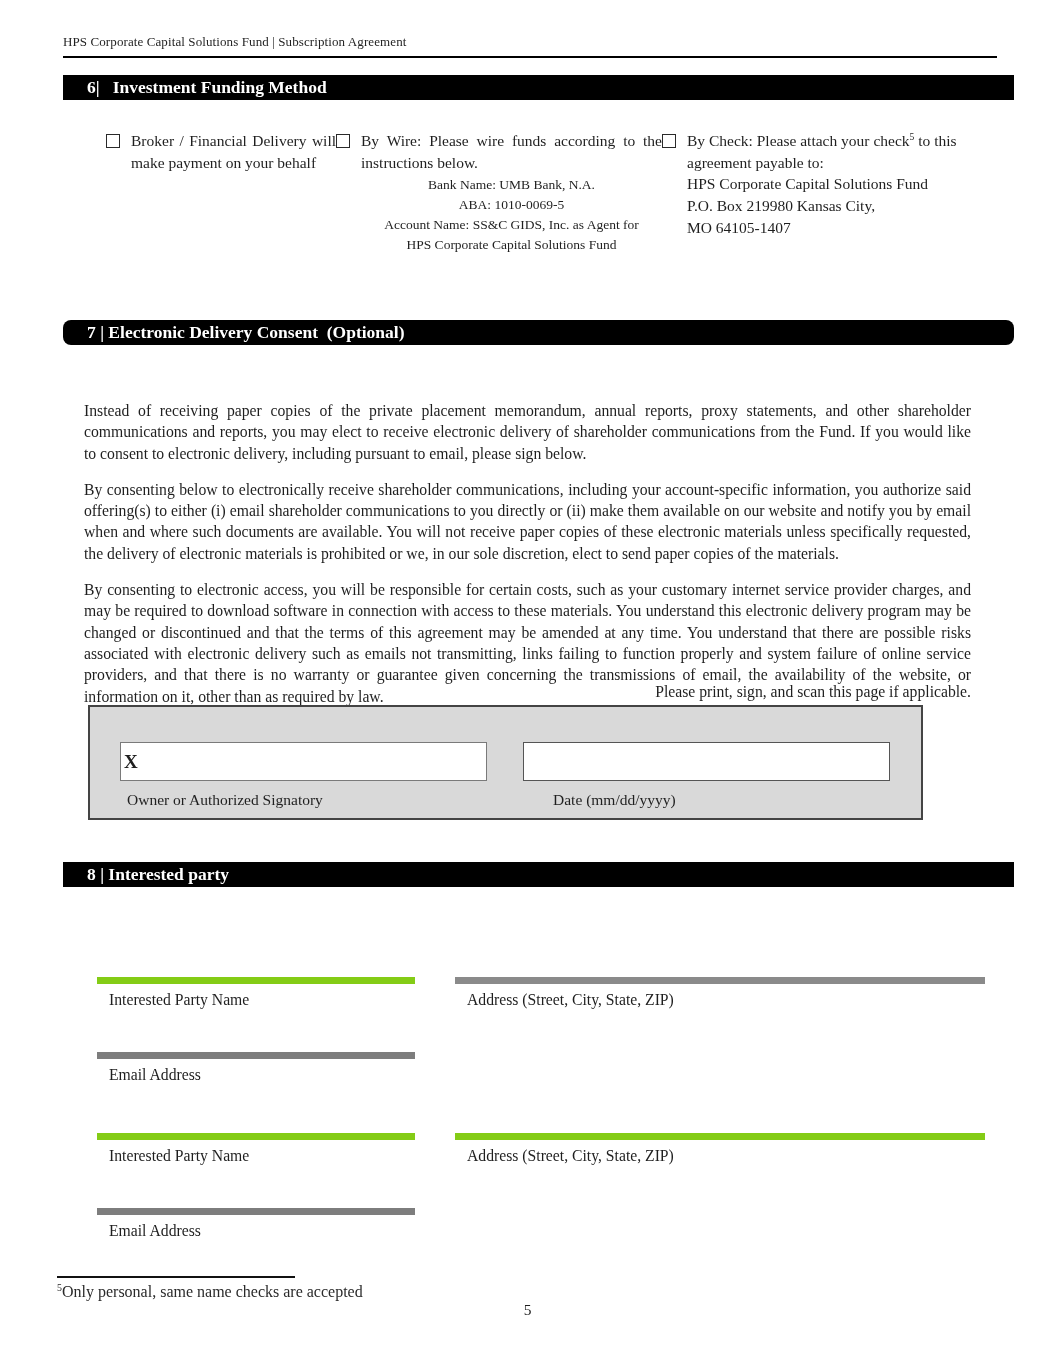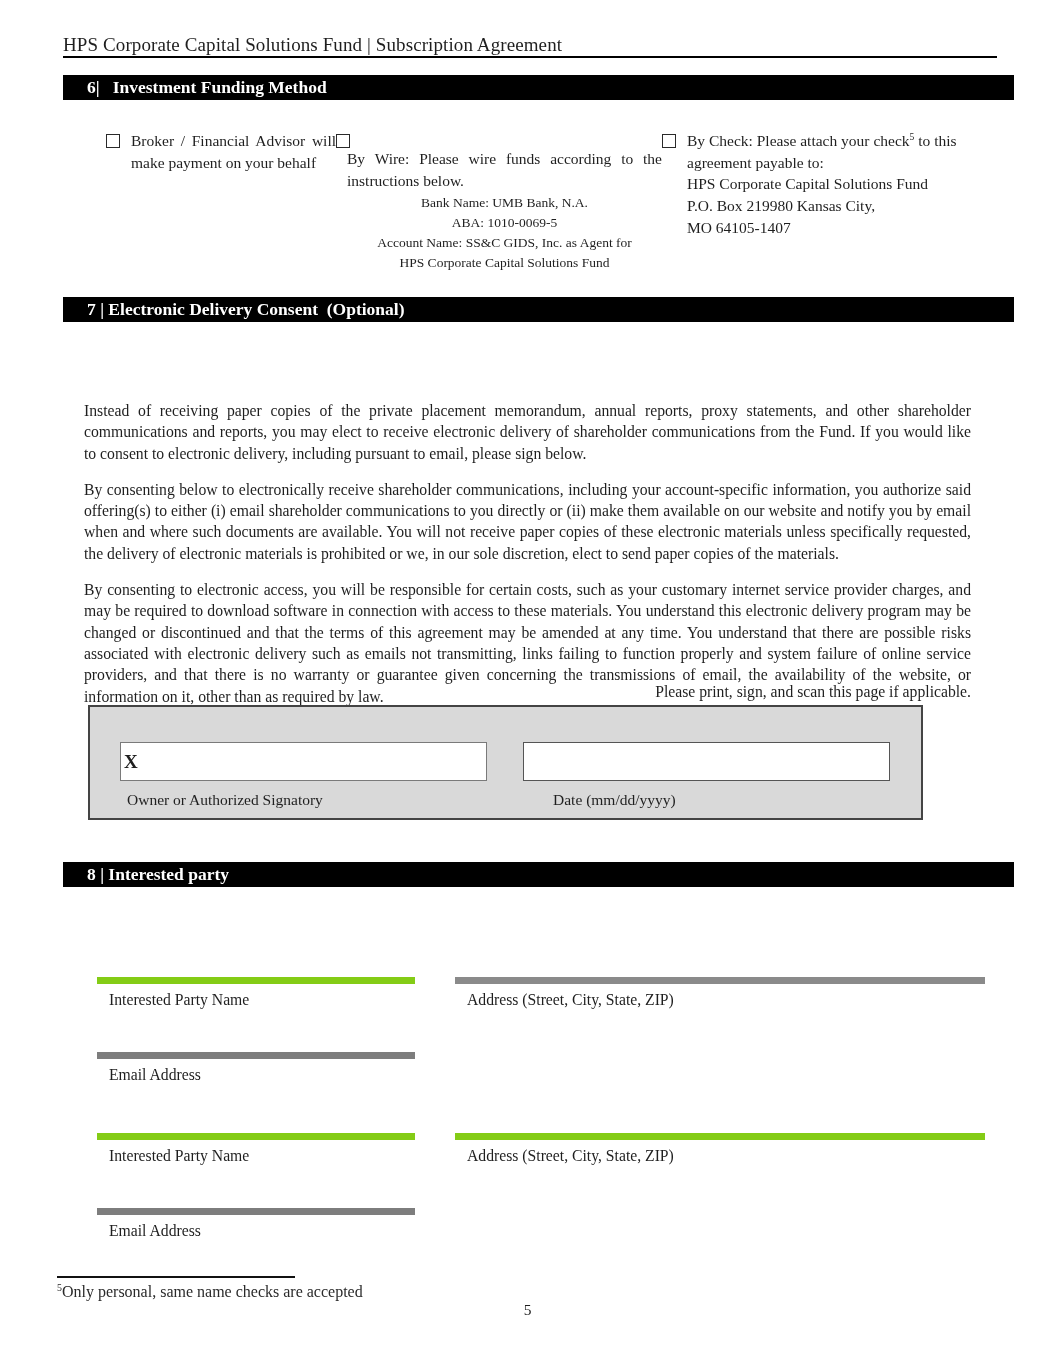--- a/index.html
+++ b/index.html
@@ -9,45 +9,46 @@
     height: 1365px;
     background: #ffffff;
     font-family: "Liberation Serif", serif;
     color: #1f1f1f;
     overflow: hidden;
   }
 
   
   .doc-header {
     position: absolute; left: 63px; top: 34px; width: 934px;
-    font-size: 19px; letter-spacing: 0.1px;
+    font-size: 13px; letter-spacing: 0.1px;
     border-bottom: 2.5px solid #000;
+    padding-bottom: 6px;
   }
 
   
   .section-bar {
     position: absolute; left: 63px; width: 927px; height: 25px;
     background: #000; color: #fff;
     font-size: 17.5px; font-weight: bold;
     line-height: 25px; padding-left: 24px;
     white-space: pre;
   }
   .bar-6 { top: 75px; }
-  .bar-7 { top: 297px; }
+  .bar-7 { top: 320px; border-radius: 8px; }
   .bar-8 { top: 862px; }
 
   
   .funding-cols {
     position: absolute; left: 106px; top: 130px; width: 890px;
     display: flex;
   }
   .fund-col { display: flex; align-items: flex-start; }
   .fund-col .col-body { margin-left: 11px; }
   .col-1 { width: 230px; }
-  .col-2 { width: 326px; flex-direction: column; }
+  .col-2 { width: 326px; }
   .col-3 { width: 332px; }
   .checkbox {
     flex: 0 0 auto;
     width: 12px; height: 12px; margin-top: 4px;
     border: 1.5px solid #2a2a2a; background: #fff;
     display: inline-block; cursor: pointer;
   }
   .opt-label { font-size: 15.5px; line-height: 21.5px; text-align: justify; }
   .col-3 .opt-label { text-align: left; }
   .detail-sm { font-size: 13.5px; line-height: 20px; }
@@ -126,21 +127,21 @@
 
   <div class="doc-header">HPS Corporate Capital Solutions Fund | Subscription Agreement</div>
 
   <div class="section-bar bar-6">6|   Investment Funding Method</div>
 
   <div class="funding-cols">
 
     <div class="fund-col col-1">
       <span class="checkbox"></span>
       <div class="col-body">
-        <div class="opt-label">Broker / Financial Advisor will make payment on your behalf</div>
+        <div class="opt-label">Broker / Financial Delivery will make payment on your behalf</div>
       </div>
     </div>
 
     <div class="fund-col col-2">
       <span class="checkbox"></span>
       <div class="col-body">
         <div class="opt-label">By Wire: Please wire funds according to the instructions below.</div>
         <div class="details">
           <div class="detail-sm">Bank Name: UMB Bank, N.A.</div>
           <div class="detail-sm">ABA: 1010-0069-5</div>

